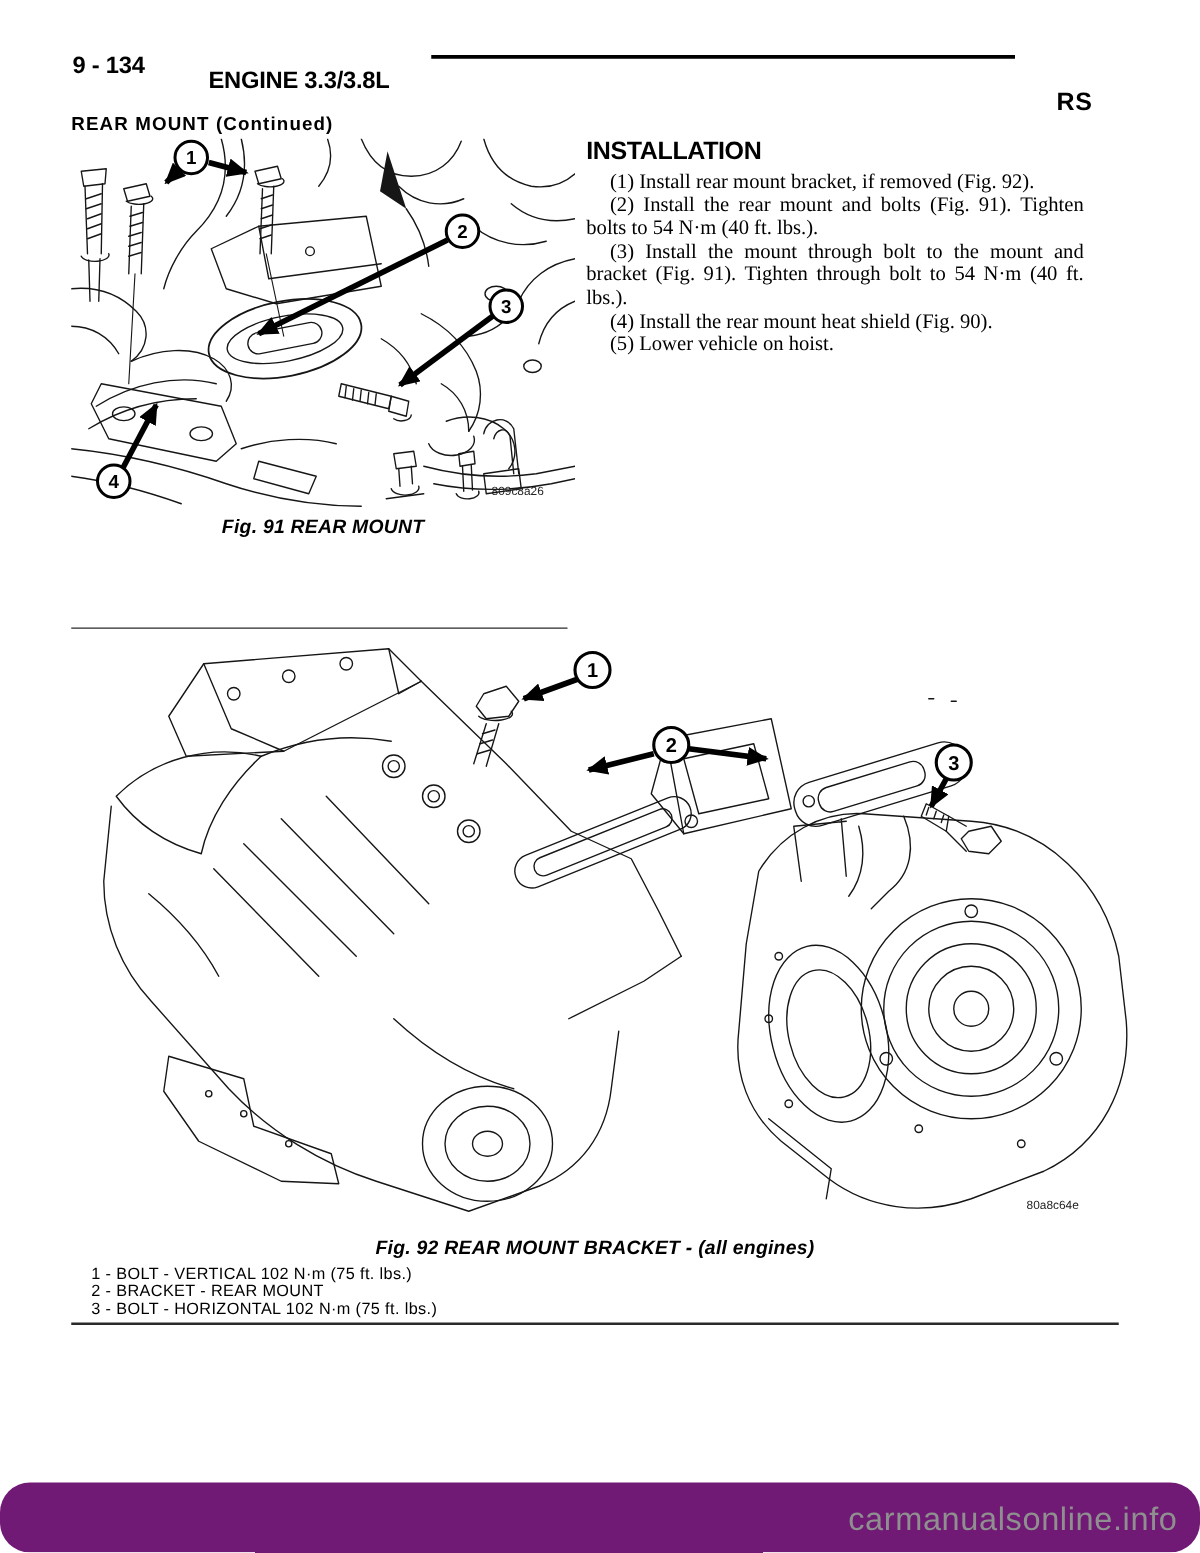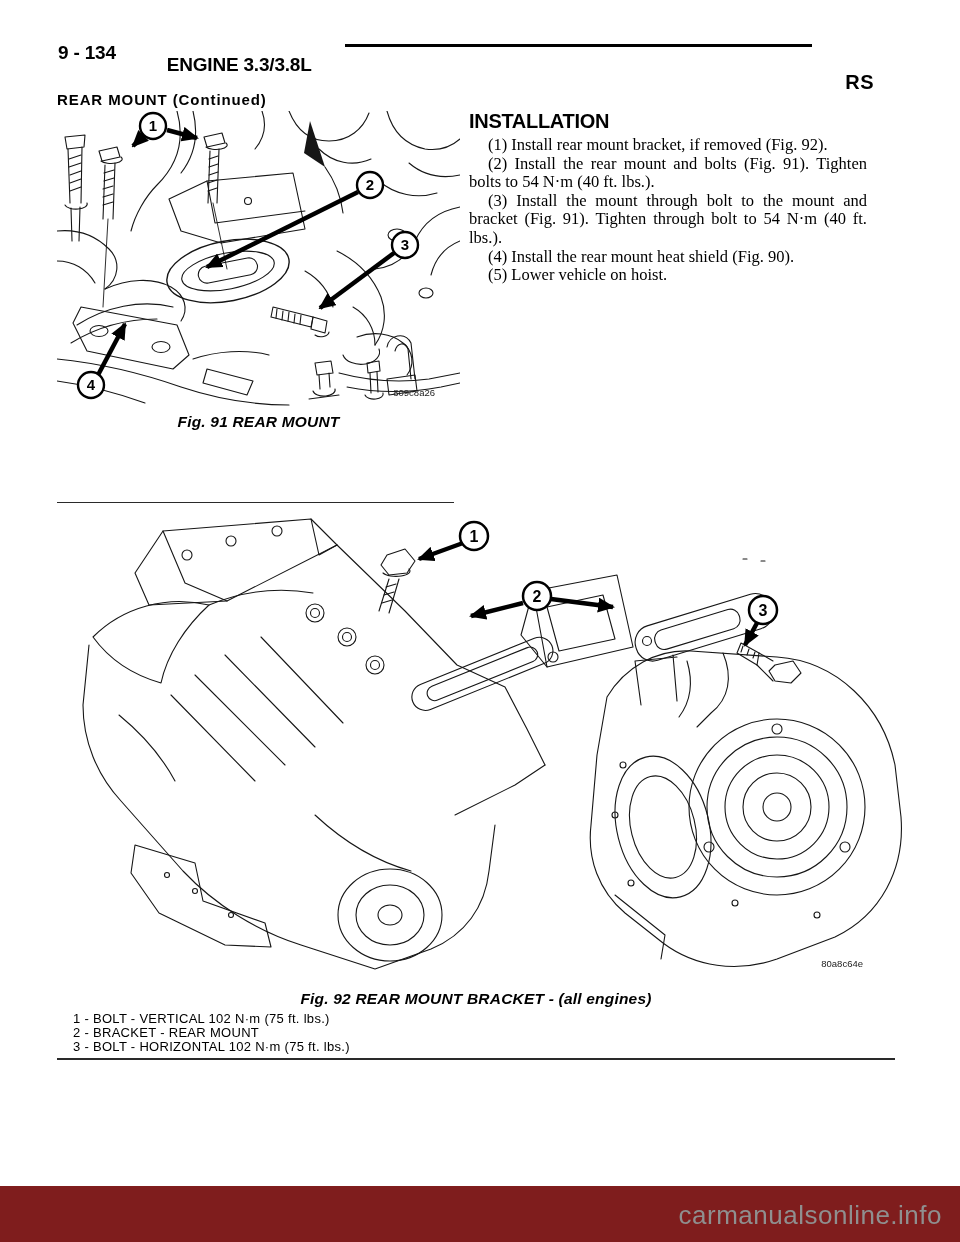--- a/index.html
+++ b/index.html
@@ -24,21 +24,21 @@
   svg{display:block;width:100%;height:100%;}
   .cap{position:absolute;text-align:center;font-weight:bold;font-style:italic;font-size:15.5px;letter-spacing:0.2px;}
   .cap91{left:57px;top:413px;width:403px;}
   .cap92{left:57px;top:990px;width:838px;}
   .legend{position:absolute;font-size:13px;line-height:14.2px;letter-spacing:0.3px;}
   .legend91{left:61px;top:439px;}
   .legend92{left:61px;top:1012px;margin-left:12px;}
   .rule-mid{position:absolute;left:57px;top:502px;width:397px;border-top:1.5px solid #2a2a2a;}
   .rule-bot{position:absolute;left:57px;top:1058px;width:838px;border-top:2px solid #2a2a2a;}
   
-  .footer{position:absolute;left:0;top:1186px;width:960px;height:56px;background:#7f1d1d;}
+  .footer{position:absolute;left:0;top:1186px;width:960px;height:56px;background:#701a75;border-radius:24px;}
   .footer .wm{position:absolute;right:18px;top:0;height:56px;line-height:58px;color:#8f8f8f;
               font-size:26px;letter-spacing:0.5px;}
   
   .art path,.art rect,.art ellipse,.art circle,.art line{vector-effect:none;}
   text.wmcode{font-family:"Liberation Sans",sans-serif;font-size:9.5px;fill:#222;stroke:none;}
   text.cnum{font-family:"Liberation Sans",sans-serif;font-weight:bold;fill:#000;stroke:none;}
 </style>
 </head>
 <body>
 

